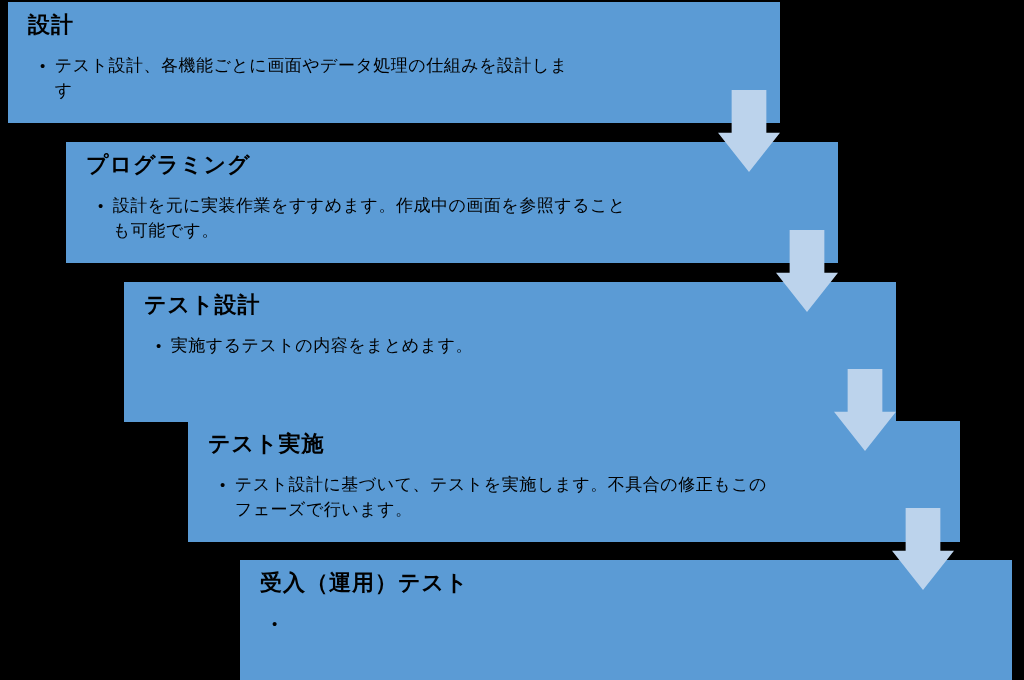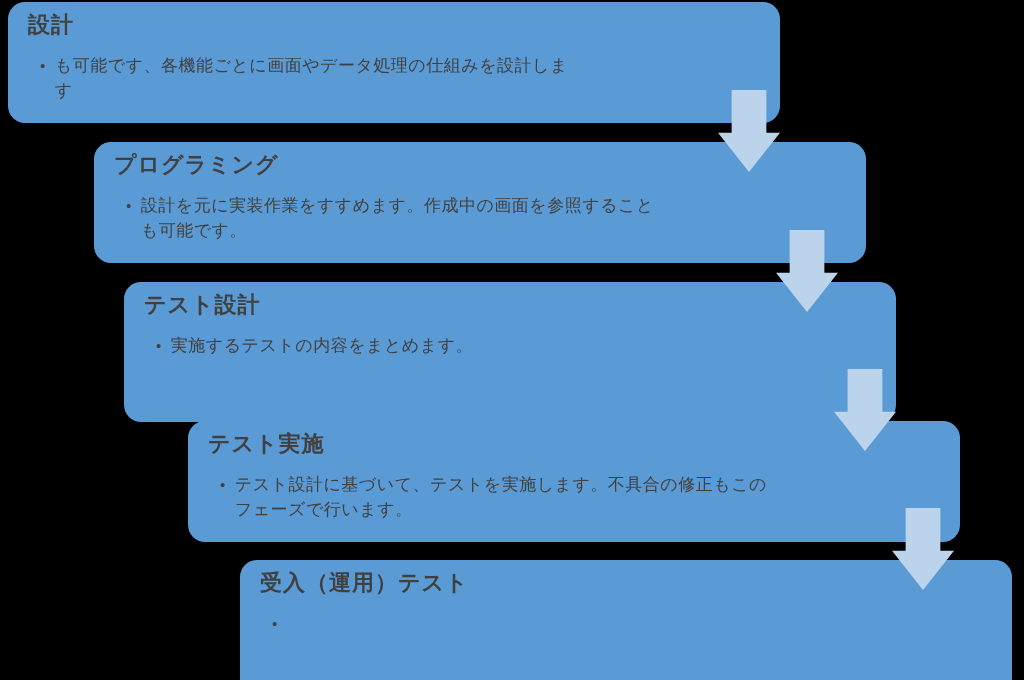--- a/index.html
+++ b/index.html
@@ -13,22 +13,22 @@
     width: 1024px;
     height: 680px;
     background: #000000;
     overflow: hidden;
   }
   .step {
     position: absolute;
     width: 772px;
     height: 121px;
     background: #5b9bd5;
-    border-radius: 17px;
-    color: #404040;
+    border-radius: 0;
+    color: #000000;
     box-sizing: border-box;
     padding: 9px 20px 8px 20px;
   }
   .step-title {
     font-size: 22px;
     font-weight: bold;
     letter-spacing: 1px;
     line-height: 1.3;
   }
   .bullet-row {
@@ -50,40 +50,40 @@
   }
   .arrow {
     position: absolute;
     width: 62px;
     height: 82px;
     background: #bcd3ec;
     clip-path: polygon(22% 0, 78% 0, 78% 52%, 100% 52%, 50% 100%, 0 52%, 22% 52%);
   }
   
   .s1 { left: 8px;   top: 2px; }
-  .s2 { left: 66px;  top: 142px; margin-left: 28px; }
+  .s2 { left: 66px;  top: 142px; }
   .s3 { left: 124px; top: 282px; height: 140px; }
   .s4 { left: 188px; top: 421px; }
   .s5 { left: 240px; top: 560px; height: 152px; }
   
   .a1 { left: 718px; top: 90px; }
   .a2 { left: 776px; top: 230px; }
   .a3 { left: 834px; top: 369px; }
   .a4 { left: 892px; top: 508px; }
 </style>
 </head>
 <body>
 
 <div class="canvas">
 
   <div class="step s1">
     <div class="step-title">設計</div>
     <div class="bullet-row">
       <span class="bullet-marker">•</span>
-      <span class="bullet-text">も可能です、各機能ごとに画面やデータ処理の仕組みを設計しま
+      <span class="bullet-text">テスト設計、各機能ごとに画面やデータ処理の仕組みを設計しま
 す</span>
     </div>
   </div>
 
   <div class="step s2">
     <div class="step-title">プログラミング</div>
     <div class="bullet-row">
       <span class="bullet-marker">•</span>
       <span class="bullet-text">設計を元に実装作業をすすめます。作成中の画面を参照すること
 も可能です。</span>

